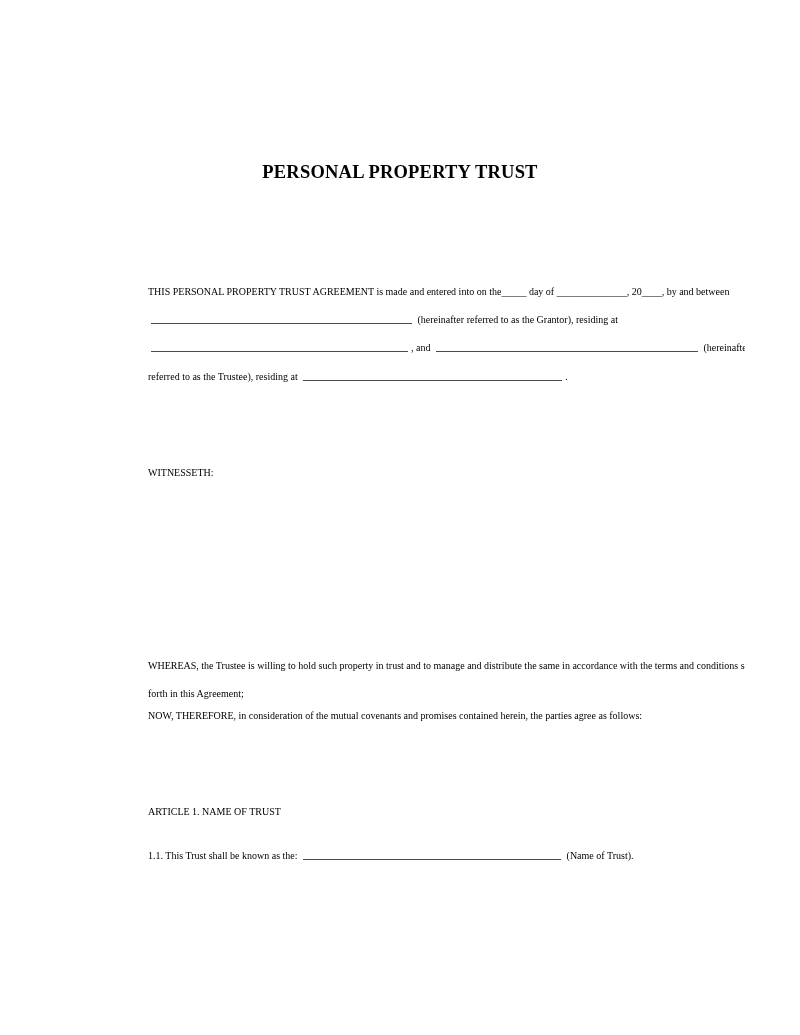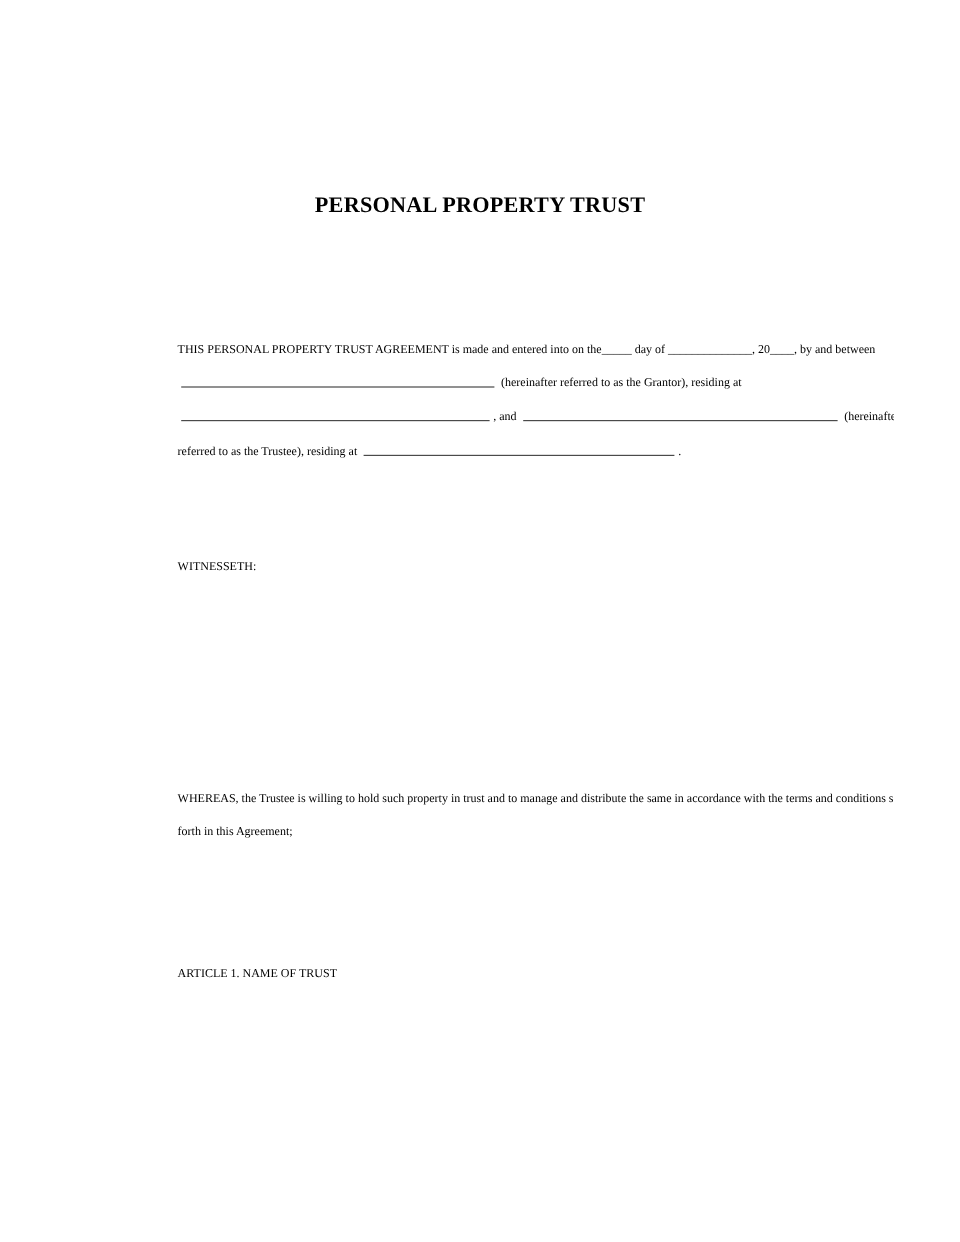--- a/index.html
+++ b/index.html
@@ -84,19 +84,27 @@
 
   <div class="body-block" style="top: 459px;">
     <p class="para">WITNESSETH:</p>
   </div>
 
 
   <div class="body-block" style="top: 652px; width: 622px;">
     <p class="para">WHEREAS, the Trustee is willing to hold such property in trust and to manage and distribute the same in accordance with the terms and conditions set forth in this Agreement;</p>
   </div>
 
+  <div class="body-block" style="top: 702px;">
+    <p class="para">NOW, THEREFORE, in consideration of the mutual covenants and promises contained herein, the parties agree as follows:</p>
+  </div>
 
   <div class="body-block" style="top: 798px;">
     <p class="para">ARTICLE 1. NAME OF TRUST</p>
   </div>
 
+  <div class="body-block" style="top: 842px;">
+    <p class="para"><span>1.1. This Trust shall be known as the:</span>
+      <span class="rule rule-w258"></span>
+      <span>(Name of Trust).</span></p>
+  </div>
 
 </div>
 
 </body></html>

